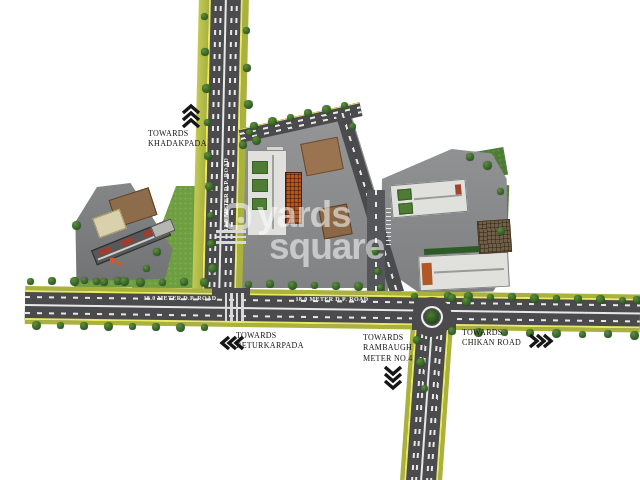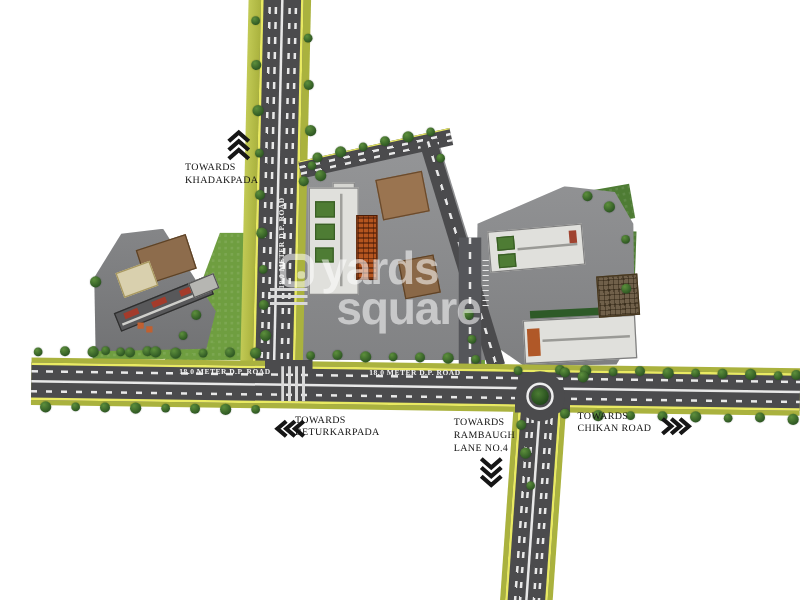--- a/index.html
+++ b/index.html
@@ -227,21 +227,21 @@
       <polyline points="24,2 17,8 24,14"></polyline>
   </svg>
   <div class="dir" style="left:236px;top:331px;width:70px">
     <div>TOWARDS</div>
     <div>BETURKARPADA</div>
   </div>
 
   <div class="dir" style="left:363px;top:333px;width:58px">
     <div>TOWARDS</div>
     <div>RAMBAUGH</div>
-    <div>LANE NO.4</div>
+    <div>METER NO.4</div>
   </div>
   <svg class="chev" style="left:382px;top:364px" width="22" height="27" viewBox="0 0 22 27">
     <polyline points="3,3 11,10 19,3"></polyline>
       <polyline points="3,10 11,17 19,10"></polyline>
       <polyline points="3,17 11,24 19,17"></polyline>
   </svg>
 
   <div class="dir" style="left:462px;top:328px;width:64px">
     <div>TOWARDS</div>
     <div>CHIKAN ROAD</div>

